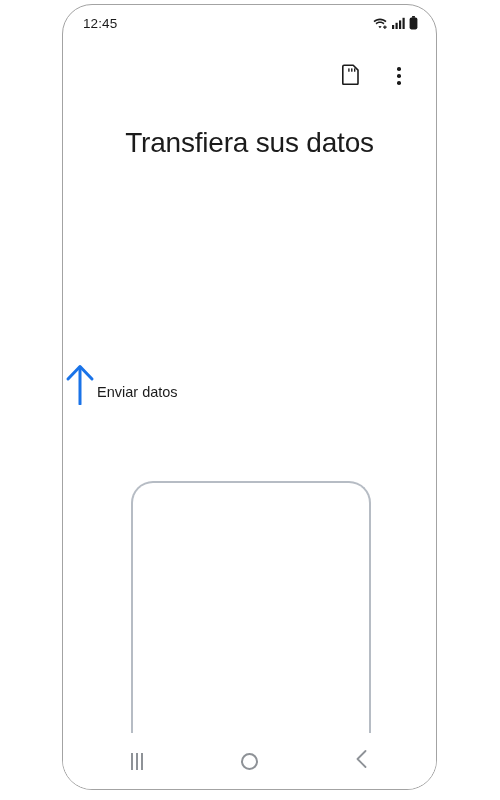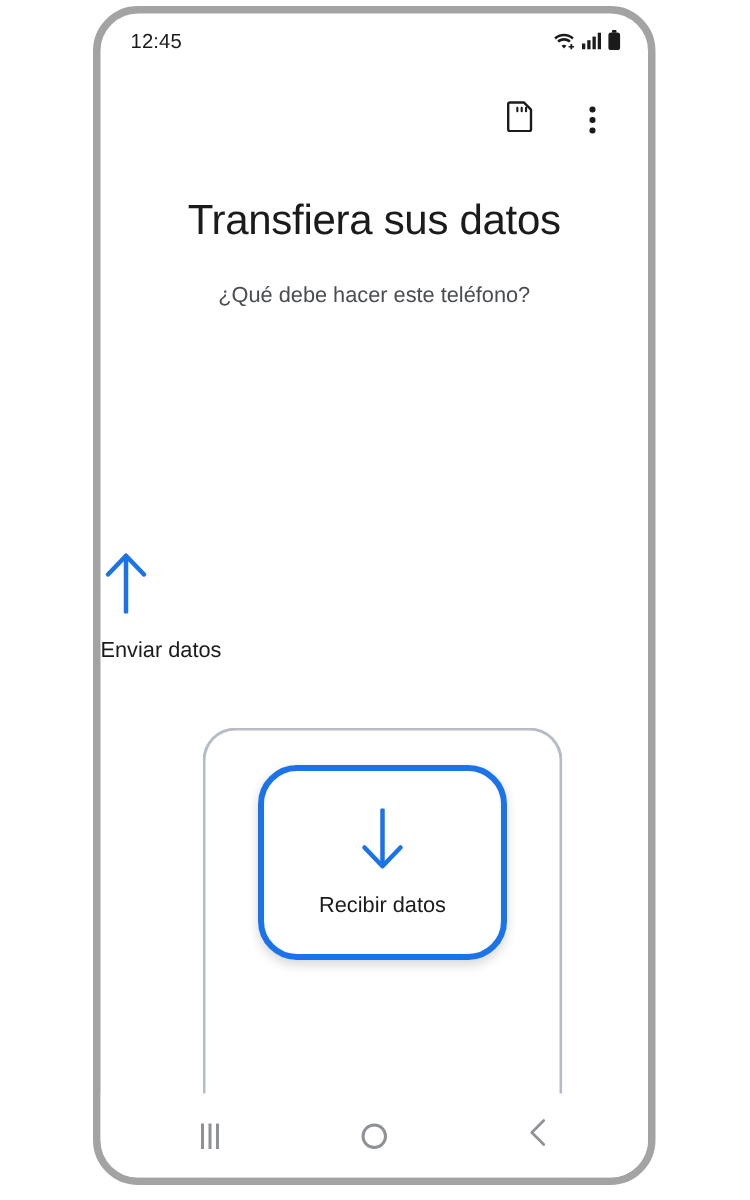--- a/index.html
+++ b/index.html
@@ -16,21 +16,21 @@
   }
 
   
   #phone-frame {
     position: absolute;
     left: 62px;
     top: 4px;
     width: 375px;
     height: 786px;
     box-sizing: border-box;
-    border: 5px solid #a3a3a3;
+    border: 1px solid #a3a3a3;
     border-radius: 30px;
     background: #ffffff;
     overflow: hidden;
   }
 
   
   #status-bar {
     position: absolute;
     left: 0;
     top: 0;
@@ -109,21 +109,22 @@
     color: #4a4d51;
   }
 
   
   #send-option {
     position: absolute;
     top: 358px;
     left: 0;
     width: 100%;
     display: flex;
-    flex-direction: column;
+    flex-direction: row;
+    align-items: center;
     cursor: pointer;
   }
   #send-option-label {
     margin-top: 12px;
     font-size: 14.5px;
     color: #1b1b1b;
   }
 
   
   #phone-outline {
@@ -253,43 +254,33 @@
 
     <div class="toolbar-btn" id="overflow-menu-button">
       <span class="dot"></span>
       <span class="dot"></span>
       <span class="dot"></span>
     </div>
 
   </div>
 
   <div id="page-title">Transfiera sus datos</div>
-  <div id="page-subtitle">¿Qué debe hacer este teléfono?</div>
 
   <div id="send-option">
     <span>
       <svg width="34" height="42" viewBox="0 0 34 42">
         <line x1="17" y1="41" x2="17" y2="4" stroke="#1a73e8" stroke-width="3" stroke-linecap="round"></line>
         <polyline points="5,16 17,3.5 29,16" fill="none" stroke="#1a73e8" stroke-width="3" stroke-linecap="round" stroke-linejoin="round"></polyline>
       </svg>
     </span>
     <span id="send-option-label">Enviar datos</span>
   </div>
 
   <div id="phone-outline"></div>
 
-  <div id="receive-option">
-    <span>
-      <svg width="34" height="42" viewBox="0 0 34 42">
-        <line x1="17" y1="1" x2="17" y2="38" stroke="#1a73e8" stroke-width="3" stroke-linecap="round"></line>
-        <polyline points="5,26 17,38.5 29,26" fill="none" stroke="#1a73e8" stroke-width="3" stroke-linecap="round" stroke-linejoin="round"></polyline>
-      </svg>
-    </span>
-    <span id="receive-option-label">Recibir datos</span>
-  </div>
 
   <div id="nav-bar">
 
     <div class="nav-btn" id="nav-recents">
       <span class="recent-bar"></span>
       <span class="recent-bar"></span>
       <span class="recent-bar"></span>
     </div>
 
     <div class="nav-btn">

